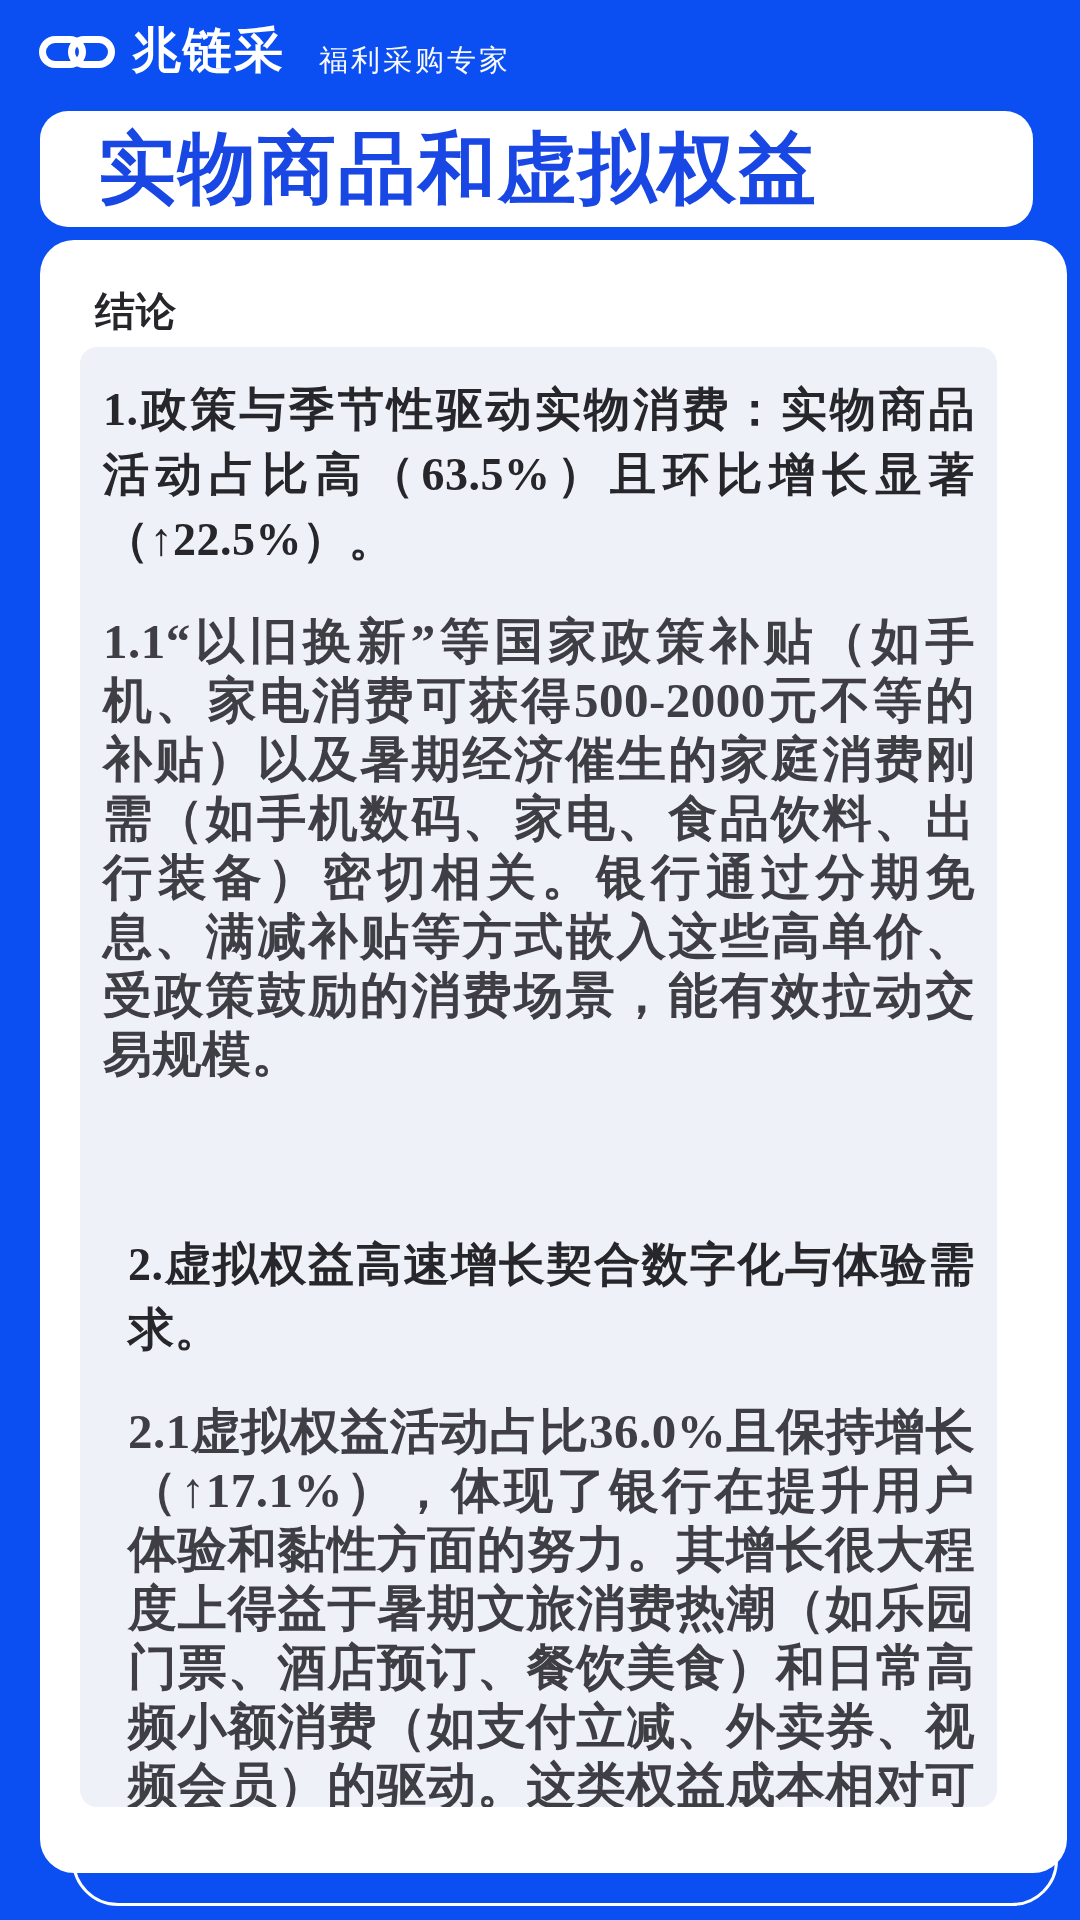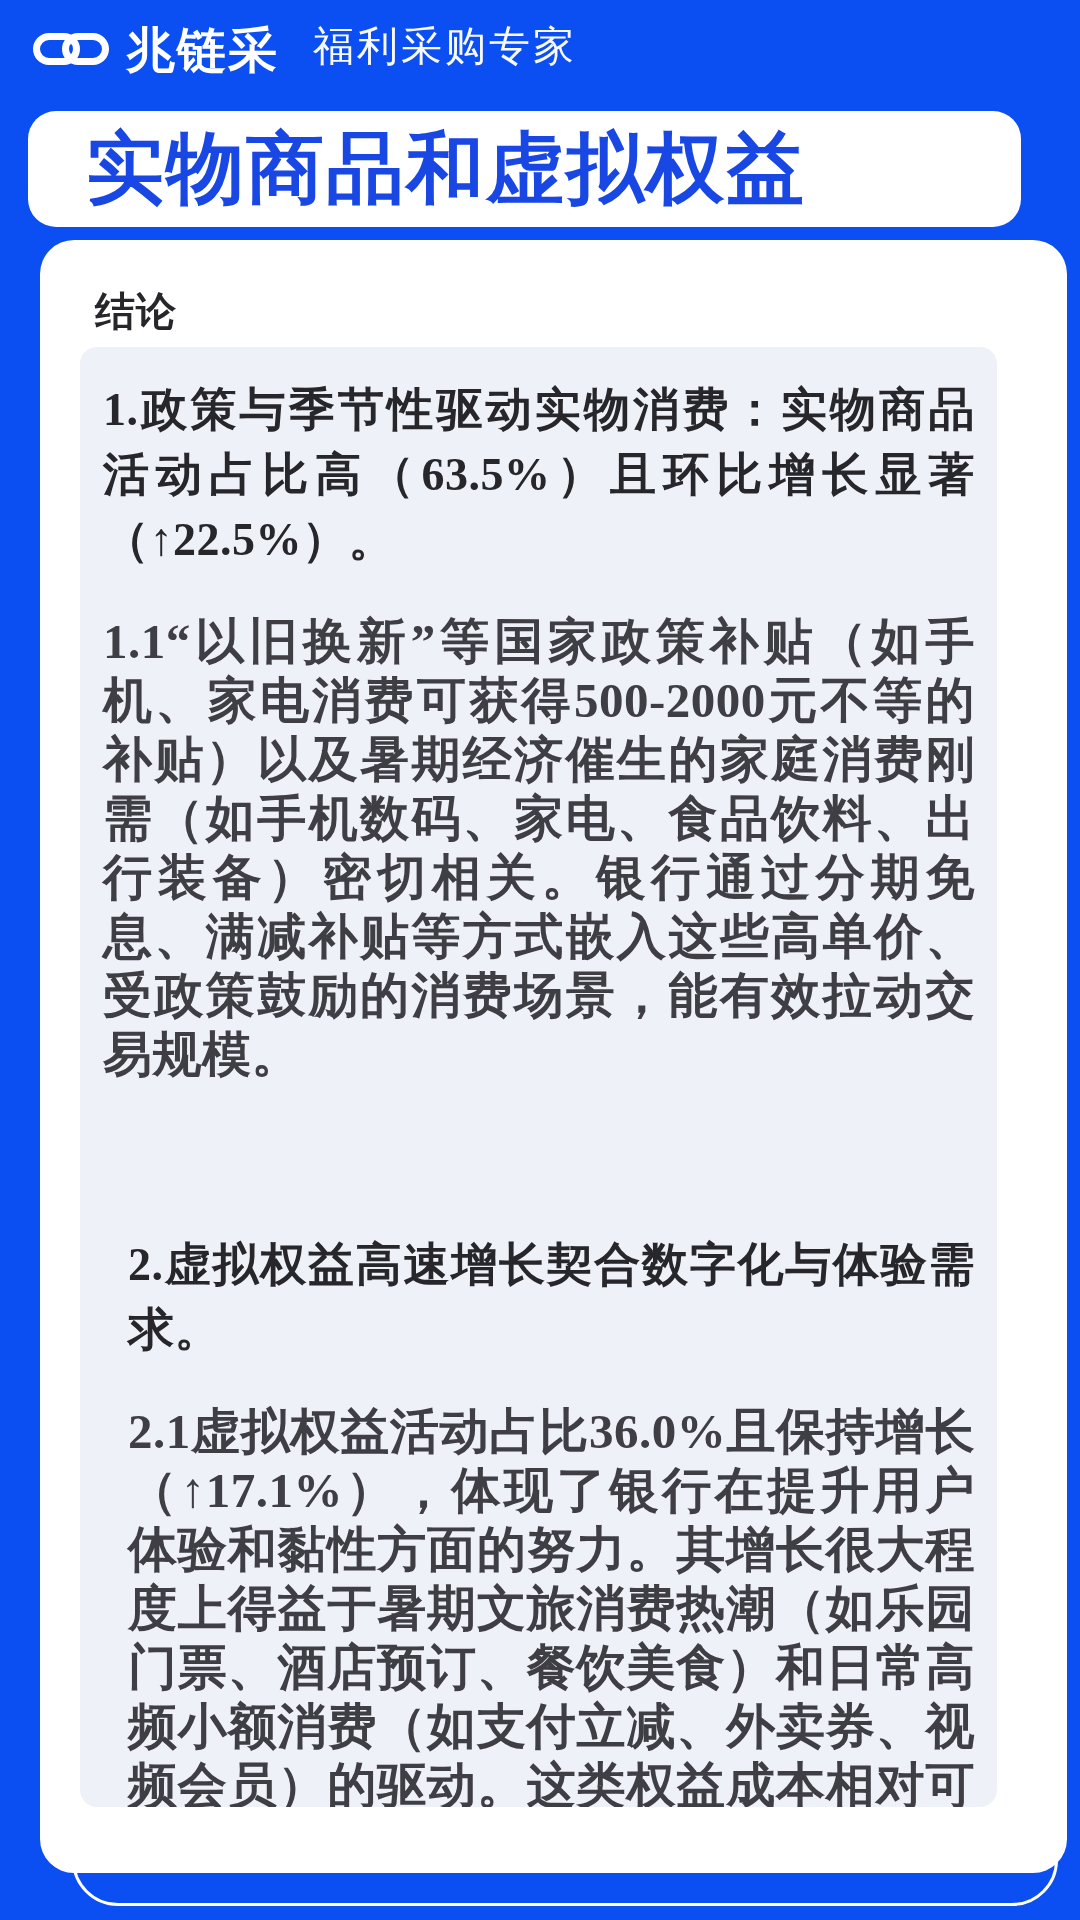--- a/index.html
+++ b/index.html
@@ -15,37 +15,37 @@
   .page{
     position:relative;
     width:1080px;height:1920px;
     margin:0 auto;
     background:var(--background-blue,#0B4EF1);
     overflow:hidden;
     font-family:"Liberation Serif","DejaVu Serif",serif;
   }
   
   .header{
-    position:absolute;left:32px;top:26px;
-    display:flex;align-items:flex-start;
+    position:absolute;left:38px;top:26px;
+    display:flex;align-items:flex-end;
     font-family:"Liberation Sans","DejaVu Sans",sans-serif;
     color:var(--brand-text,#FFFFFF);
   }
   .logo-icon{width:78px;height:46px;display:block;}
   .logo-text{
     font-size:49px;font-weight:800;letter-spacing:2px;
     margin-left:16px;line-height:1;
   }
   .tagline{
-    font-size:41px;font-weight:500;letter-spacing:3px;
+    font-size:29px;font-weight:500;letter-spacing:3px;
     margin-left:34px;line-height:1;opacity:.97;
   }
   
   .title-card{
-    position:absolute;left:28px;top:111px;
+    position:absolute;left:40px;top:111px;
     width:993px;height:116px;
     background:#fff;border-radius:28px;
     display:flex;align-items:center;
   }
   .page-title{
     padding-left:58px;
     font-size:78px;font-weight:900;letter-spacing:2px;
     color:var(--title-blue,#1947E3);
     line-height:1;white-space:nowrap;
   }

